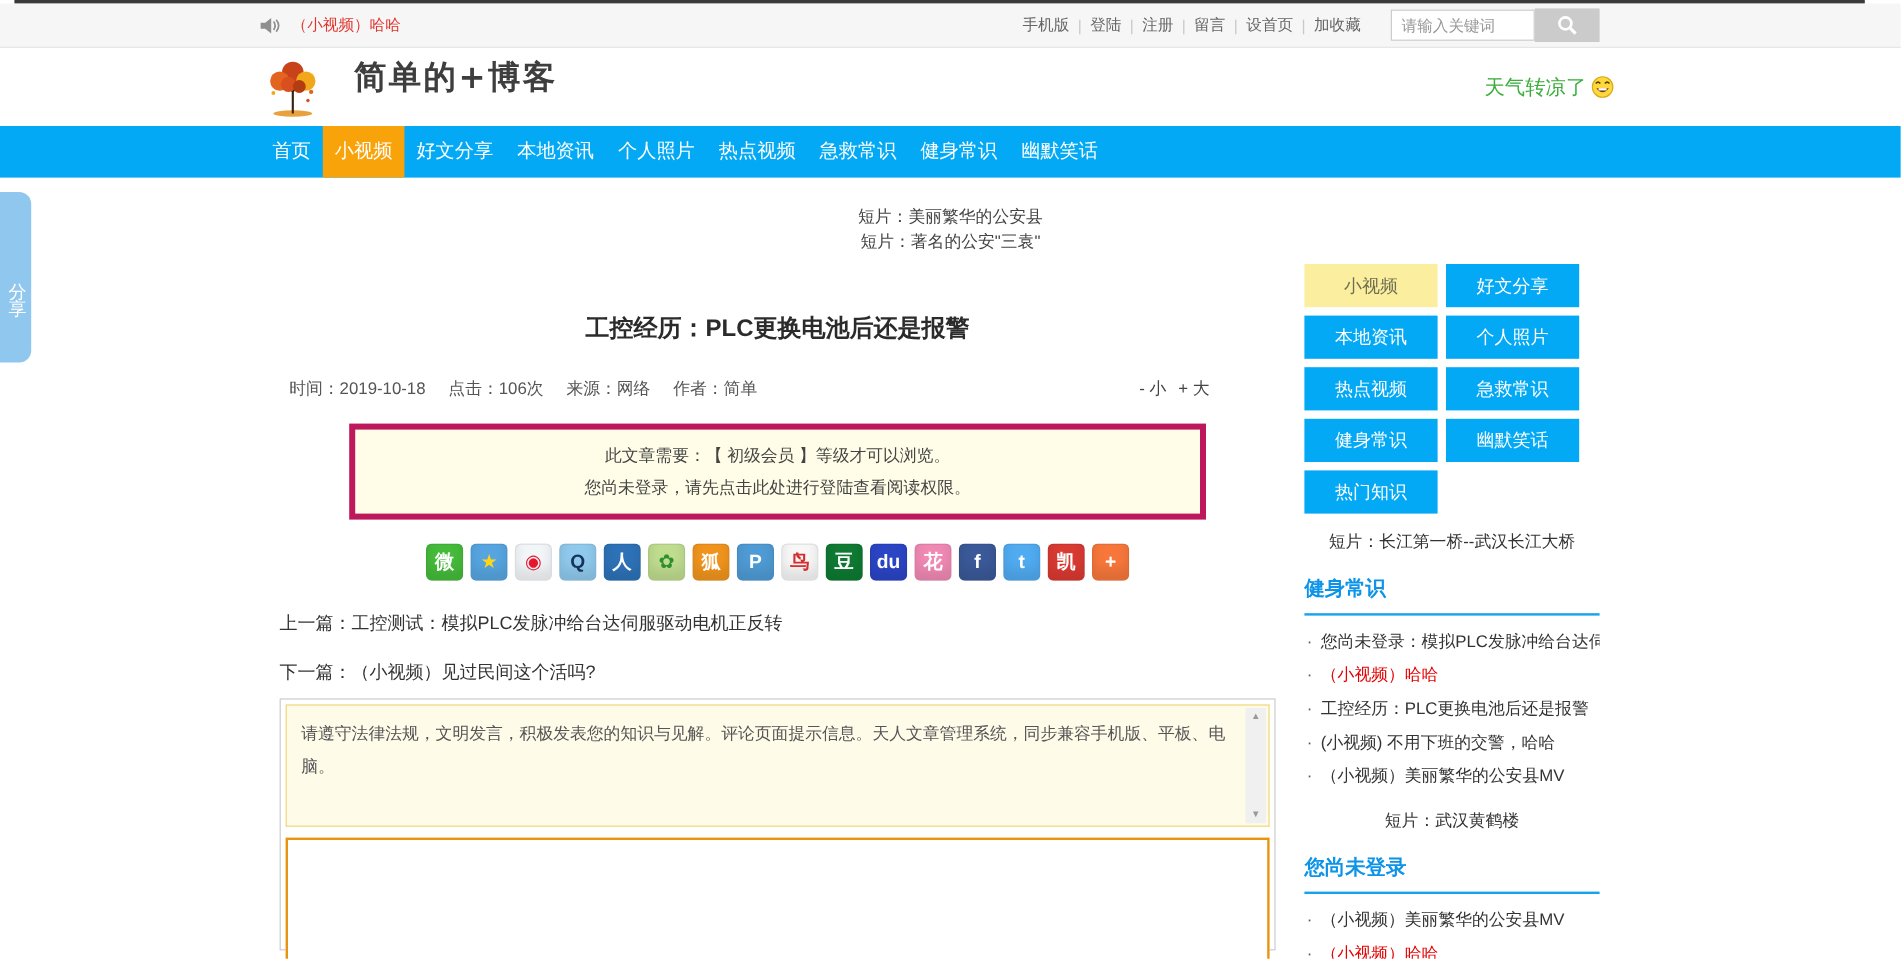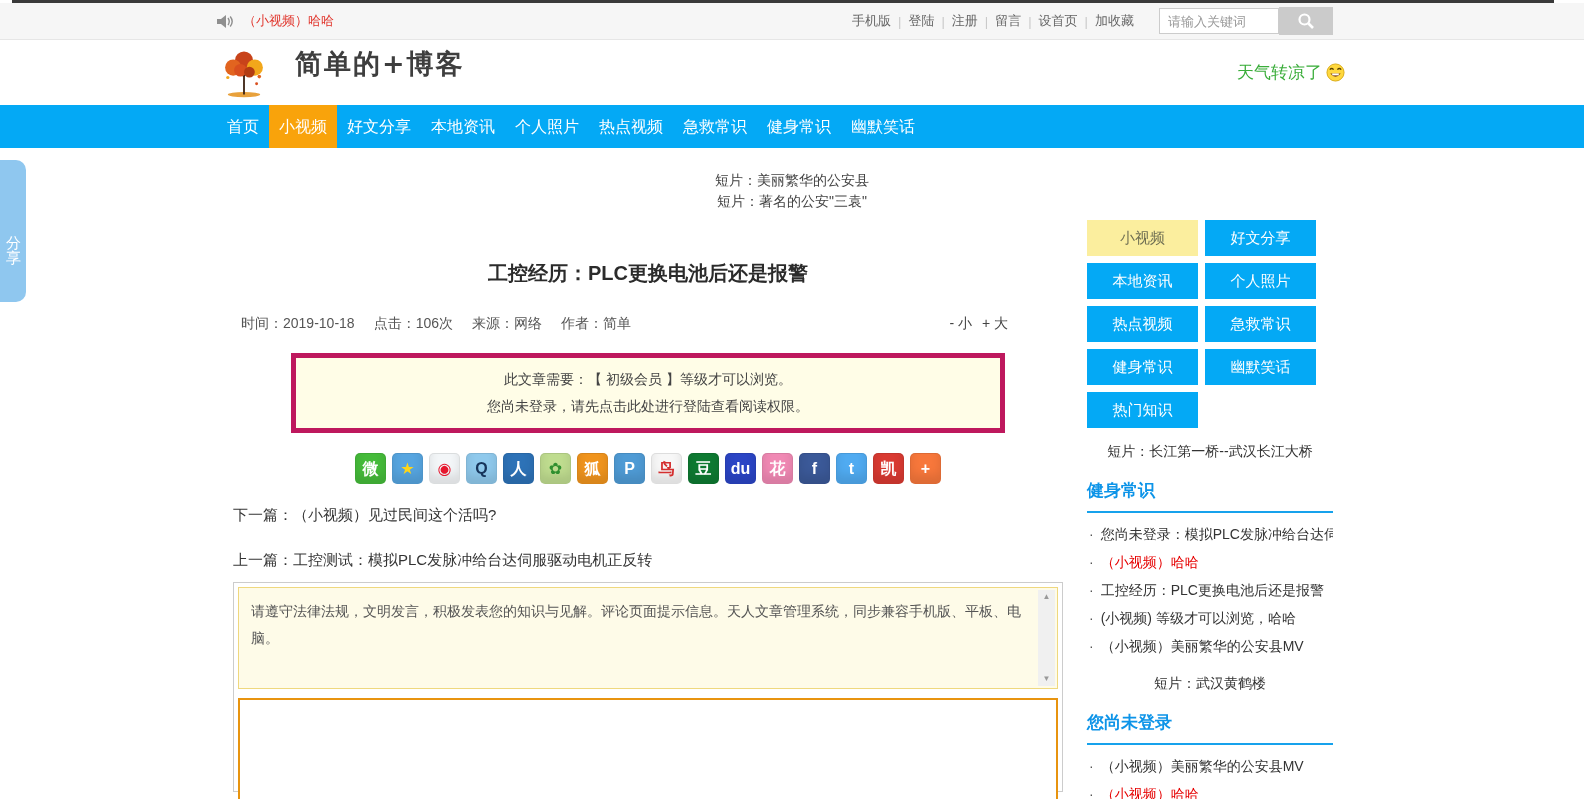--- a/index.html
+++ b/index.html
@@ -251,25 +251,25 @@
             <span class="tile-glyph" style="color: rgb(255, 255, 255);">t</span>
           </a>
           <a class="share-tile" style="background: rgb(217, 58, 50);">
             <span class="tile-glyph" style="color: rgb(255, 255, 255);">凯</span>
           </a>
           <a class="share-tile" style="background: rgb(247, 119, 59);">
             <span class="tile-glyph" style="color: rgb(255, 255, 255);">+</span>
           </a>
         </div>
 
+      <div class="prevnext prev-line">
+        <span>上一篇：</span><a>工控测试：模拟PLC发脉冲给台达伺服驱动电机正反转</a>
+      </div>
       <div class="prevnext next-line">
         <span>下一篇：</span><a>（小视频）见过民间这个活吗?</a>
-      </div>
-      <div class="prevnext prev-line">
-        <span>上一篇：</span><a>工控测试：模拟PLC发脉冲给台达伺服驱动电机正反转</a>
       </div>
 
       <div class="comment-wrap">
         <div class="guideline">
           <span>请遵守法律法规，文明发言，积极发表您的知识与见解。评论页面提示信息。天人文章管理系统，同步兼容手机版、平板、电脑。</span>
           <div class="fake-scrollbar">
             <span>▲</span>
             <span>▼</span>
           </div>
         </div>
@@ -301,21 +301,21 @@
           <div class="side-item red">
             <span class="dot">·</span>
             <a class="side-link">（小视频）哈哈</a>
           </div>
           <div class="side-item">
             <span class="dot">·</span>
             <a class="side-link">工控经历：PLC更换电池后还是报警</a>
           </div>
           <div class="side-item">
             <span class="dot">·</span>
-            <a class="side-link">(小视频) 等级才可以浏览，哈哈</a>
+            <a class="side-link">(小视频) 不用下班的交警，哈哈</a>
           </div>
           <div class="side-item">
             <span class="dot">·</span>
             <a class="side-link">（小视频）美丽繁华的公安县MV</a>
           </div>
         </div>
 
       <div class="clip-banner">短片：武汉黄鹤楼</div>
 
       <div class="side-heading">您尚未登录</div>

